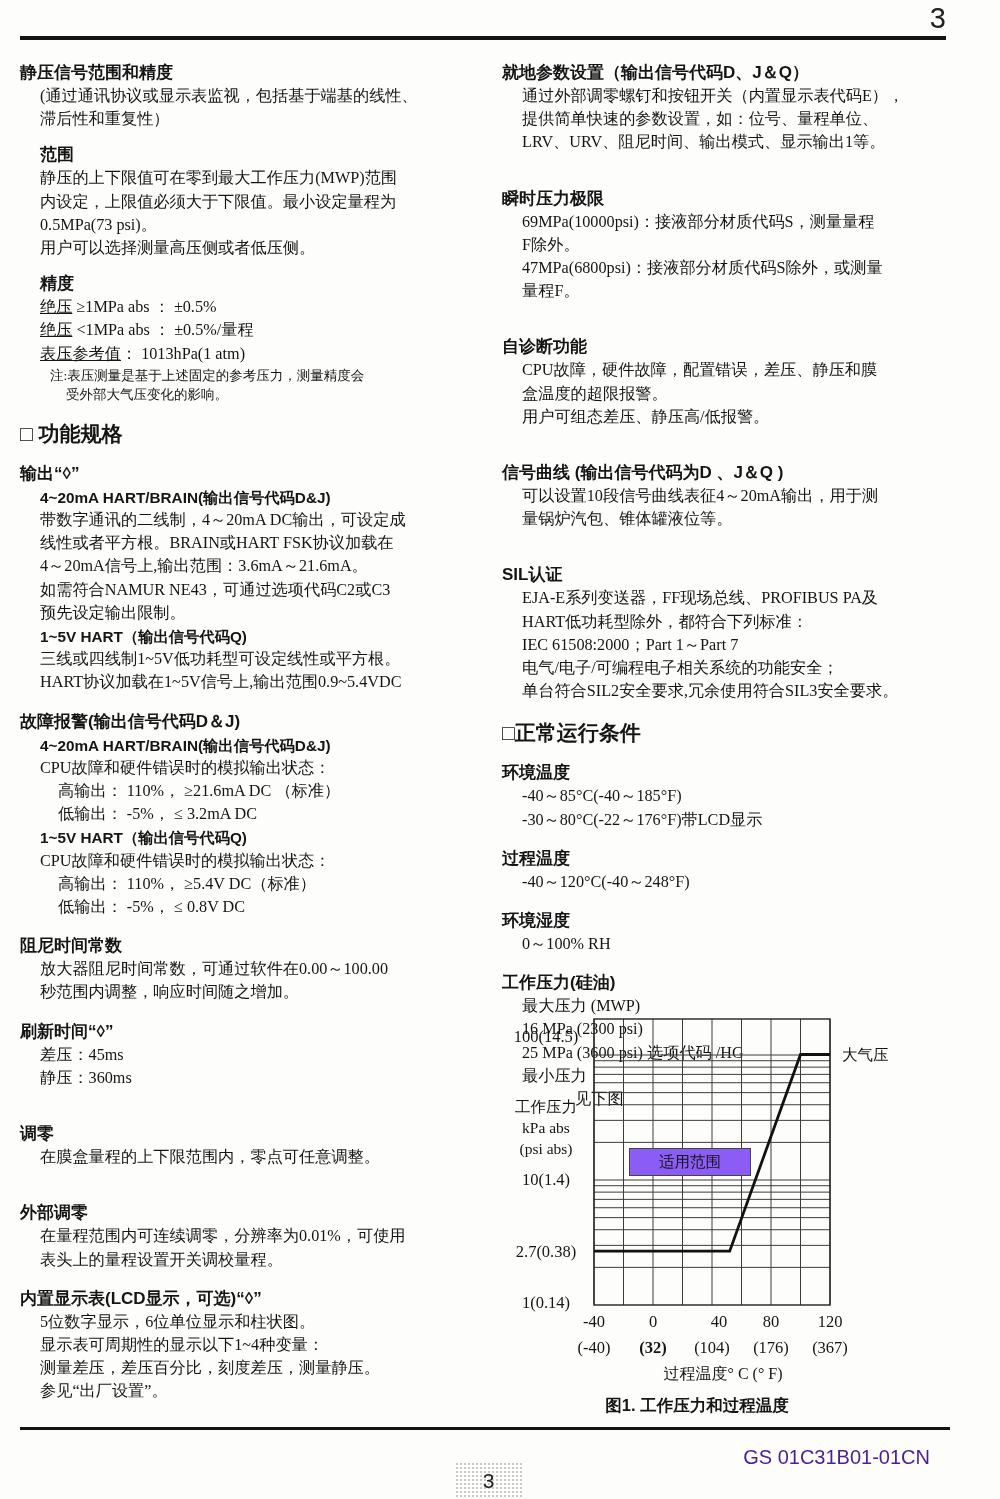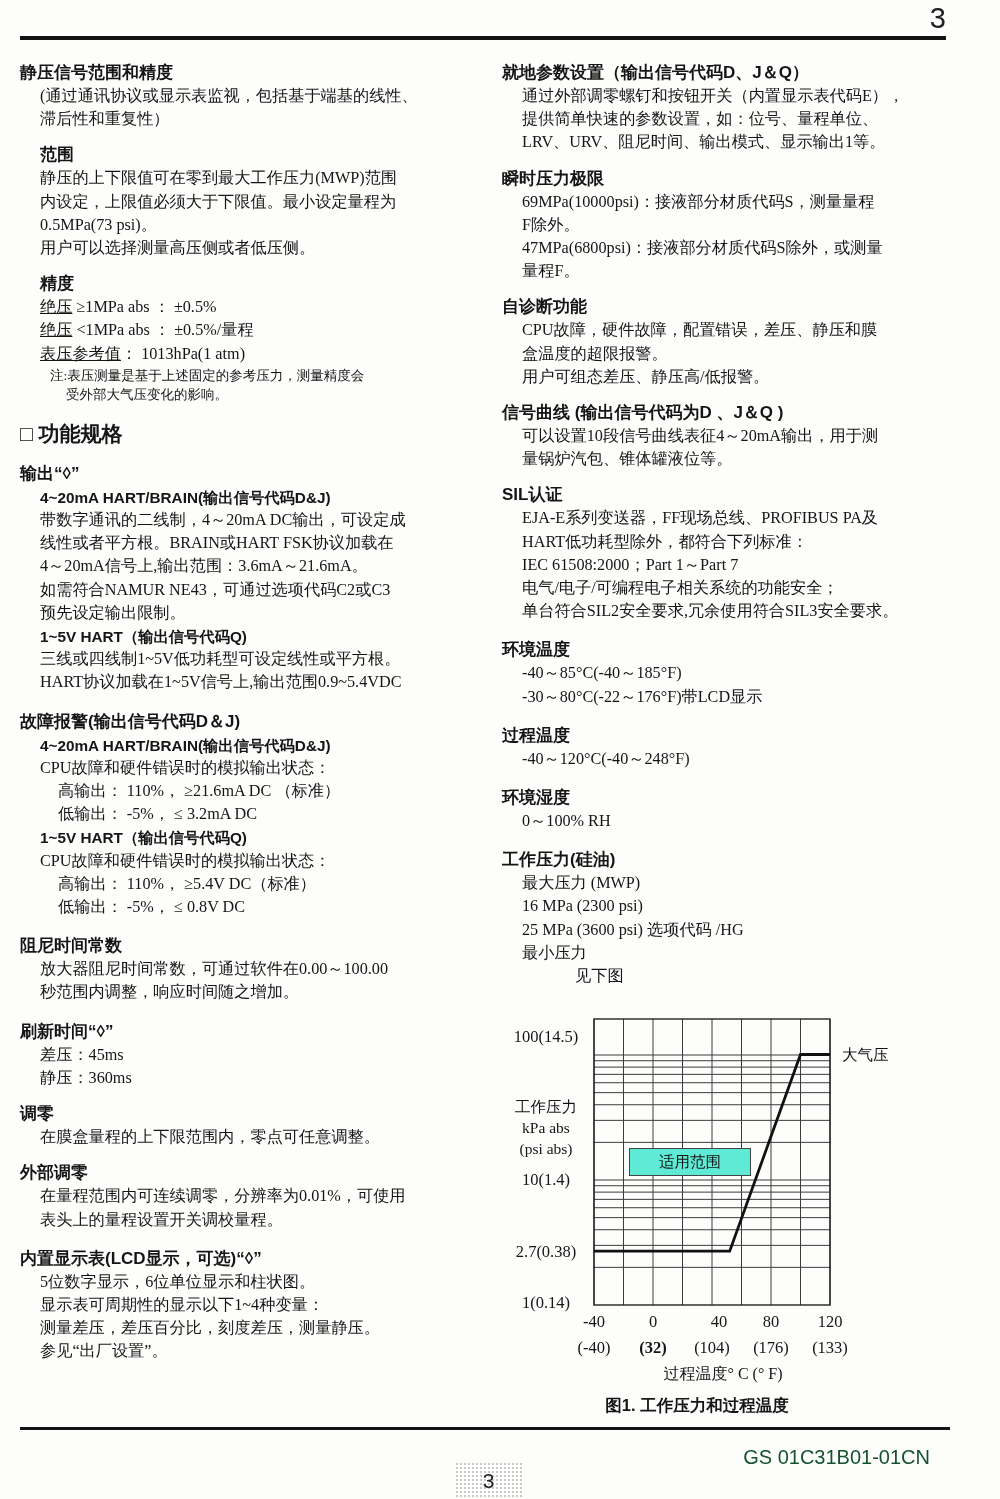--- a/index.html
+++ b/index.html
@@ -4,55 +4,55 @@
 <style>
   html,body{margin:0;padding:0;background:#e8e8e8}
   .page{position:relative;width:1000px;height:1499px;margin:0 auto;background:#fdfdfc;
         font-family:"Liberation Serif","DejaVu Serif",serif;color:#151515;overflow:hidden}
   .rule{position:absolute;background:#141414}
   .rule-top{left:20px;top:36px;width:926px;height:4px}
   .rule-bottom{left:20px;top:1427px;width:930px;height:3px}
   .pagenum-top{position:absolute;top:2px;right:54px;font-size:29px;
         font-family:"Liberation Sans","DejaVu Sans",sans-serif;color:#222}
   .doc-code{position:absolute;top:1446px;right:70px;font-size:20px;
-        font-family:"Liberation Sans","DejaVu Sans",sans-serif;color:#14532d}
+        font-family:"Liberation Sans","DejaVu Sans",sans-serif;color:#4c1d95}
   .pagenum-bottom{position:absolute;left:455px;top:1462px;width:67px;height:37px;
         background-image:radial-gradient(#c9c9c9 1px,transparent 1.2px);background-size:4px 4px;
         display:flex;align-items:center;justify-content:center;
         font-family:"Liberation Sans","DejaVu Sans",sans-serif;font-size:21px;color:#222}
   .col{position:absolute;top:46px}
   .col-left{left:20px;width:474px}
   .col-right{left:502px;width:480px}
   .p{font-size:16.2px;line-height:23.2px;padding-left:20px;white-space:nowrap}
   .h{font-family:"Liberation Sans","DejaVu Sans",sans-serif;font-weight:bold;font-size:17px;
      line-height:24px;margin-top:15px;white-space:nowrap}
   .h.in{padding-left:20px;margin-top:12px}
   .sh{font-family:"Liberation Sans","DejaVu Sans",sans-serif;font-weight:bold;font-size:15.3px;
       line-height:23.2px;padding-left:20px;white-space:nowrap}
   .sec{font-family:"Liberation Sans","DejaVu Sans",sans-serif;font-weight:bold;font-size:21px;
        line-height:26px;margin-top:17px;margin-bottom:8px;white-space:nowrap}
   .note{font-size:13.5px;line-height:19px;padding-left:30px;white-space:nowrap}
   .note.n2{padding-left:46px}
   .ind2{padding-left:38px}
   .see{padding-left:73px}
   .u{text-decoration:underline}
-  .mt{margin-top:12px}
+  .mt{margin-top:32px}
   
   .chart{position:absolute;left:497px;top:1012px;width:503px;height:412px;font-size:16px}
   .chart svg{position:absolute;left:0;top:0}
   .ylab{position:absolute;left:4px;width:90px;text-align:center;font-size:16.5px;white-space:nowrap}
   .yaxis-title{position:absolute;left:8px;top:84px;width:82px;text-align:center;
        font-size:15.5px;line-height:21px;white-space:nowrap}
   .xt{position:absolute;width:64px;text-align:center;font-size:16.5px;white-space:nowrap}
   .xaxis-title{position:absolute;left:108px;top:352px;width:236px;text-align:center;
        font-size:16px;white-space:nowrap}
   .caption{position:absolute;left:55px;top:383px;width:290px;text-align:center;
        font-family:"Liberation Sans","DejaVu Sans",sans-serif;font-weight:bold;font-size:16.5px;white-space:nowrap}
   .atm{position:absolute;left:345px;top:33px;font-size:15.5px;white-space:nowrap}
-  .range-box{position:absolute;left:132px;top:136px;width:120px;height:26px;background:#5eead4;
+  .range-box{position:absolute;left:132px;top:136px;width:120px;height:26px;background:#8b5cf6;
        border:1px solid #444;display:flex;align-items:center;justify-content:center;
        font-size:15.5px;white-space:nowrap}
 </style>
 </head>
 <body>
 
 <div class="page">
 
   <div class="pagenum-top">3</div>
   <div class="rule rule-top"></div>
@@ -165,20 +165,21 @@
 
     <div>
       <div class="h mt">SIL认证</div>
       <div class="p">EJA-E系列变送器，FF现场总线、PROFIBUS PA及</div>
       <div class="p">HART低功耗型除外，都符合下列标准：</div>
       <div class="p">IEC 61508:2000；Part 1～Part 7</div>
       <div class="p">电气/电子/可编程电子相关系统的功能安全；</div>
       <div class="p">单台符合SIL2安全要求,冗余使用符合SIL3安全要求。</div>
     </div>
 
+    <div class="sec">□正常运行条件</div>
 
     <div>
       <div class="h">环境温度</div>
       <div class="p">-40～85°C(-40～185°F)</div>
       <div class="p">-30～80°C(-22～176°F)带LCD显示</div>
     </div>
 
     <div>
       <div class="h">过程温度</div>
       <div class="p">-40～120°C(-40～248°F)</div>
@@ -248,21 +249,21 @@
     <div class="caption">图1. 工作压力和过程温度</div>
   <div class="xt" style="left: 65px; top: 300px;">-40</div>
       <div class="xt" style="left: 65px; top: 326px;">(-40)</div>
       <div class="xt" style="left: 124px; top: 300px;">0</div>
       <div class="xt" style="left: 124px; top: 326px; font-weight: bold;">(32)</div>
       <div class="xt" style="left: 190px; top: 300px;">40</div>
       <div class="xt" style="left: 183px; top: 326px;">(104)</div>
       <div class="xt" style="left: 242px; top: 300px;">80</div>
       <div class="xt" style="left: 242px; top: 326px;">(176)</div>
       <div class="xt" style="left: 301px; top: 300px;">120</div>
-      <div class="xt" style="left: 301px; top: 326px;">(133)</div>
+      <div class="xt" style="left: 301px; top: 326px;">(367)</div>
     </div>
 
   <div class="rule rule-bottom"></div>
   <div class="doc-code">GS 01C31B01-01CN</div>
   <div class="pagenum-bottom">
       <span>3</span>
     </div>
 
 </div>
 

